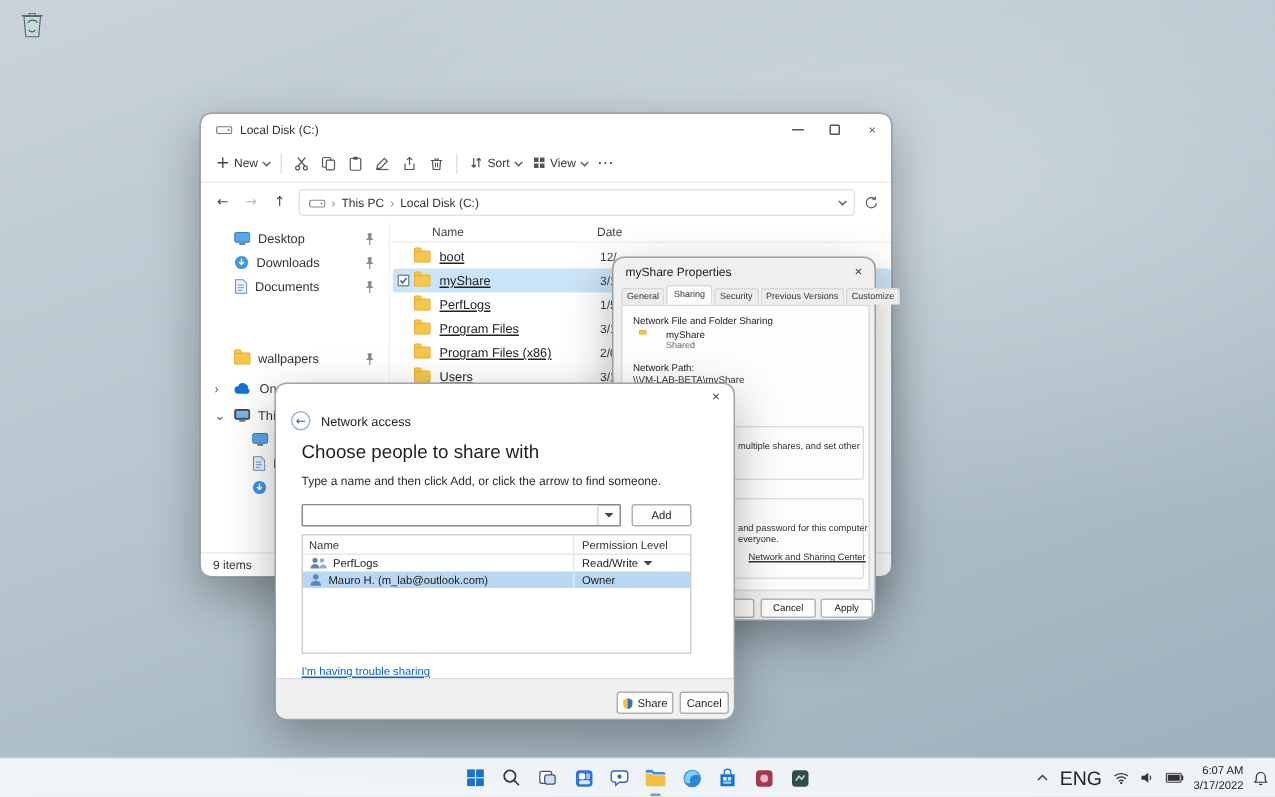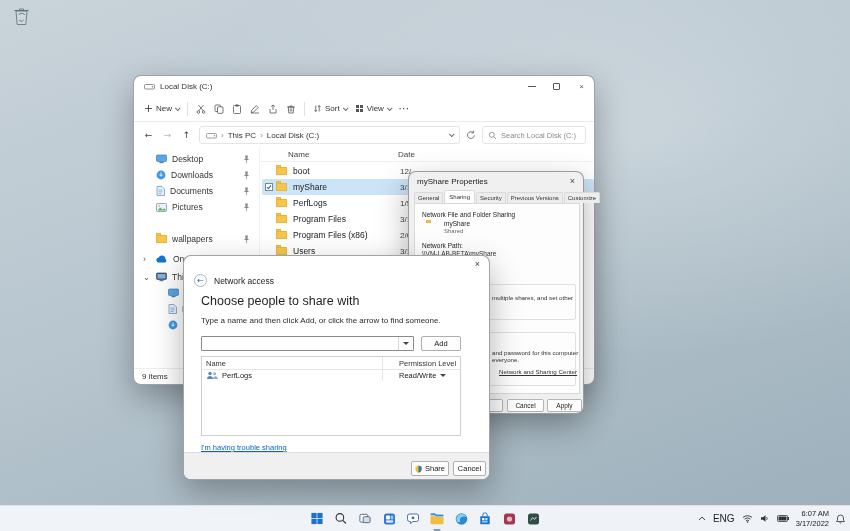--- a/index.html
+++ b/index.html
@@ -37,21 +37,21 @@
   .searchbox input::placeholder{color:#8a8a8a;}
   .ex-body{flex:1;display:flex;min-height:0;}
   .sidebar{width:126px;position:relative;border-right:1px solid #f2f2f2;}
   .sb-item{position:absolute;left:0;width:100%;height:16px;display:flex;align-items:center;gap:5px;padding-left:22px;font-size:8.5px;color:#333;}
   .sb-item.child{padding-left:34px;}
   .sb-item .pin{margin-left:auto;margin-right:9px;}
   .sb-chevron{position:absolute;left:9px;top:0;height:16px;display:flex;align-items:center;color:#555;}
   .filelist{flex:1;position:relative;}
   .fl-head{position:absolute;top:0;left:0;right:0;height:14px;display:flex;align-items:center;color:#444;border-bottom:1px solid #f0f0f0;font-size:8px;}
   .fl-row{position:absolute;left:2px;right:0;height:16px;display:flex;align-items:center;font-size:8.5px;color:#222;border-radius:2px;}
-  .fl-row .name{margin-left:6px;}
+  .fl-row .name{margin-left:6px;text-decoration:underline;}
   .fl-row .date{position:absolute;left:138px;color:#444;font-size:8px;}
   .fl-row.sel{background:#cce4f7;}
   .gutter{width:14px;display:flex;align-items:center;justify-content:center;}
   .cbx{width:8px;height:8px;border:1px solid #7a8a99;background:#fff;display:flex;align-items:center;justify-content:center;}
   .statusbar{height:16px;border-top:1px solid #ededed;display:flex;align-items:center;gap:26px;padding-left:8px;font-size:8px;color:#333;flex:0 0 auto;}
 
   .folder{position:relative;width:11px;height:8px;background:#f6c64b;border-radius:1px;box-shadow:inset 0 0 0 .5px #dca62b;flex:0 0 auto;}
   .folder::before{content:"";position:absolute;top:-2.5px;left:0;width:5px;height:3px;background:#f6c64b;border-radius:1px 1px 0 0;box-shadow:inset 0 0 0 .5px #dca62b;}
 
   
@@ -75,34 +75,34 @@
   .back{width:13px;height:13px;border-radius:50%;border:1px solid #9fb8d8;color:#2c5f9e;display:flex;align-items:center;justify-content:center;font-family:"DejaVu Sans",sans-serif;font-size:8px;flex:0 0 auto;}
   .na-heading{position:absolute;left:17px;top:38px;font-size:12.5px;color:#1f1f1f;}
   .na-instr{position:absolute;left:17px;top:60px;font-size:8px;color:#2a2a2a;}
   .combo{position:absolute;left:17px;top:80px;width:213px;height:15px;border:1px solid #8a8a8a;border-radius:1px;background:#fff;display:flex;}
   .combo input{flex:1;border:none;outline:none;font:inherit;padding:0 4px;min-width:0;}
   .combo .dd{width:15px;display:flex;align-items:center;justify-content:center;border-left:1px solid #d6d6d6;}
   .na-btn{position:absolute;height:15px;background:#fdfdfd;border:1px solid #b0b0b0;border-radius:2px;display:flex;align-items:center;justify-content:center;gap:3px;font-size:7.5px;color:#222;}
   .na-table{position:absolute;left:17px;top:100px;width:260px;height:80px;border:1px solid #cfcfcf;background:#fff;font-size:7.5px;overflow:hidden;}
   .tr{display:flex;align-items:center;height:11px;}
   .tr .c1{flex:1;display:flex;align-items:center;gap:4px;padding-left:4px;min-width:0;}
-  .tr .c2{width:78px;border-left:1px solid #e6e6e6;padding-left:16px;display:flex;align-items:center;gap:4px;height:100%;text-align:center;}
+  .tr .c2{width:78px;border-left:1px solid #e6e6e6;padding-left:5px;display:flex;align-items:center;gap:4px;height:100%;text-align:center;}
   .tr.head{height:13px;border-bottom:1px solid #e6e6e6;color:#333;}
   .tr.sel{background:#b9d7f3;}
   .tri{width:0;height:0;border-left:3px solid transparent;border-right:3px solid transparent;border-top:3.5px solid #444;}
   .na-link{position:absolute;left:17px;top:187px;font-size:7.5px;color:#0a62c9;text-decoration:underline;text-align:center;}
   .na-foot{position:absolute;left:0;right:0;bottom:0;height:27px;background:#f0f0f0;border-top:1px solid #dcdcdc;border-radius:0 0 7px 7px;}
 
   
   .taskbar{position:absolute;left:0;bottom:0;width:850px;height:26px;background:rgba(243,246,250,.95);border-top:1px solid rgba(0,0,0,.07);}
   .tb-center{position:absolute;left:50%;top:0;height:100%;transform:translateX(-50%);display:flex;gap:3px;align-items:center;}
   .tb-ic{width:21px;height:21px;border-radius:4px;display:flex;align-items:center;justify-content:center;position:relative;}
   .tb-ic.active::after{content:"";position:absolute;bottom:-2px;left:7px;width:7px;height:2px;border-radius:2px;background:#8a9aa8;}
   .tray{position:absolute;right:5px;top:0;height:100%;display:flex;align-items:center;gap:7px;}
-  .tray .txt{font-size:10px;color:#222;}
+  .tray .txt{font-size:13px;color:#222;}
   .clock{text-align:right;font-size:7.5px;color:#222;line-height:1.3;}
   .rbin{position:absolute;left:13px;top:6px;}
 </style>
 </head>
 <body>
 
 <div class="desktop">
 
   <div class="rbin">
     <svg width="17" height="20" viewBox="0 0 17 20">
@@ -224,29 +224,20 @@
         <span>Local Disk (C:)</span>
         <span class="grow"></span>
         <span class="chev"></span>
       </div>
       <span>
           <svg width="10" height="10" viewBox="0 0 10 10">
             <path d="M8.3 5.4A3.4 3.4 0 1 1 7.1 2.5" stroke="#555" stroke-width="0.8" fill="none"></path>
             <path d="M7.5 0.8v2h-2" stroke="#555" stroke-width="0.8" fill="none"></path>
           </svg>
         </span>
-      <div class="searchbox">
-        <span>
-            <svg width="9" height="9" viewBox="0 0 9 9">
-              <circle cx="3.8" cy="3.8" r="2.5" stroke="#888" stroke-width="0.8" fill="none"></circle>
-              <path d="M5.7 5.7l2.2 2.2" stroke="#888" stroke-width="0.8"></path>
-            </svg>
-          </span>
-        <input placeholder="Search Local Disk (C:)" style="">
-      </div>
     </div>
 
     <div class="ex-body">
       <div class="sidebar">
         <div class="sb-item" style="top:3px">
           <span>
               <svg width="11" height="10" viewBox="0 0 11 10">
                 <rect x="0.5" y="1" width="10" height="6.5" rx="1" fill="#59a7e8" stroke="#2d6faf" stroke-width="0.6"></rect>
                 <rect x="3.5" y="8" width="4" height="1.2" fill="#6a7a88"></rect>
               </svg>
@@ -275,36 +266,20 @@
             </span>
         </div>
         <div class="sb-item" style="top:35px">
           <span>
               <svg width="9" height="10" viewBox="0 0 9 10">
                 <path d="M1 0.5h5L8.5 3v6.5h-7.5z" fill="#eaf2fb" stroke="#5d8fc0" stroke-width="0.7"></path>
                 <path d="M2.5 4h4M2.5 5.8h4M2.5 7.6h3" stroke="#5d8fc0" stroke-width="0.6"></path>
               </svg>
             </span>
           <span>Documents</span>
-          <span class="pin">
-              <svg width="7" height="9" viewBox="0 0 7 9">
-                <path d="M2 0.5h3l-.6 2.7 1.6 1.8H1l1.6-1.8z" fill="#8a8a8a"></path>
-                <path d="M3.5 5v3.3" stroke="#8a8a8a" stroke-width="0.8"></path>
-              </svg>
-            </span>
-        </div>
-        <div class="sb-item" style="top:51px">
-          <span>
-              <svg width="11" height="9" viewBox="0 0 11 9">
-                <rect x="0.5" y="0.5" width="10" height="8" rx="1" fill="#eaf3fb" stroke="#5d8fc0" stroke-width="0.7"></rect>
-                <circle cx="3.2" cy="2.9" r="1" fill="#f0c537"></circle>
-                <path d="M1.5 7.5l2.8-3 2.2 2.3 1.6-1.6 1.9 2.3z" fill="#6aa84f"></path>
-              </svg>
-            </span>
-          <span>Pictures</span>
           <span class="pin">
               <svg width="7" height="9" viewBox="0 0 7 9">
                 <path d="M2 0.5h3l-.6 2.7 1.6 1.8H1l1.6-1.8z" fill="#8a8a8a"></path>
                 <path d="M3.5 5v3.3" stroke="#8a8a8a" stroke-width="0.8"></path>
               </svg>
             </span>
         </div>
         <div class="sb-item" style="top:83px">
           <span class="folder"></span>
           <span>wallpapers</span>
@@ -486,20 +461,34 @@
                 <path d="M6.9 8c.2-1.8 1.3-2.7 2.6-2.7 1.3 0 2.3.9 2.5 2.7z" fill="#8fb0cf"></path>
               </svg>
             </span>
           <span>PerfLogs</span>
         </span>
         <span class="c2">
           <span>Read/Write</span>
           <span class="tri"></span>
         </span>
       </div>
+      <div class="tr sel">
+        <span class="c1">
+          <span>
+              <svg width="9" height="9" viewBox="0 0 9 9">
+                <circle cx="4.5" cy="2.6" r="1.8" fill="#5b87b8"></circle>
+                <path d="M1 8.5c0-2.2 1.6-3.3 3.5-3.3S8 6.3 8 8.5z" fill="#5b87b8"></path>
+              </svg>
+            </span>
+          <span>Mauro H. (m_lab@outlook.com)</span>
+        </span>
+        <span class="c2">
+            <span>Owner</span>
+          </span>
+      </div>
     </div>
 
     <a class="na-link">I'm having trouble sharing</a>
 
     <div class="na-foot"></div>
     <span class="na-btn" style="left:227px;top:205px;width:38px">
       <span>
           <svg width="7" height="8" viewBox="0 0 8 9">
             <path d="M4 0.5L7.5 1.8v3C7.5 7 6 8.2 4 8.8 2 8.2 0.5 7 0.5 4.8v-3z" fill="#f3c325"></path>
             <path d="M4 0.5L7.5 1.8v3C7.5 7 6 8.2 4 8.8z" fill="#2f6fce"></path>

